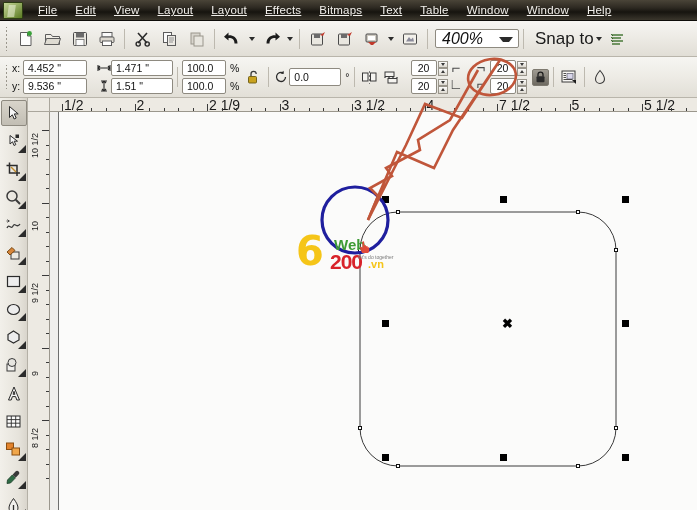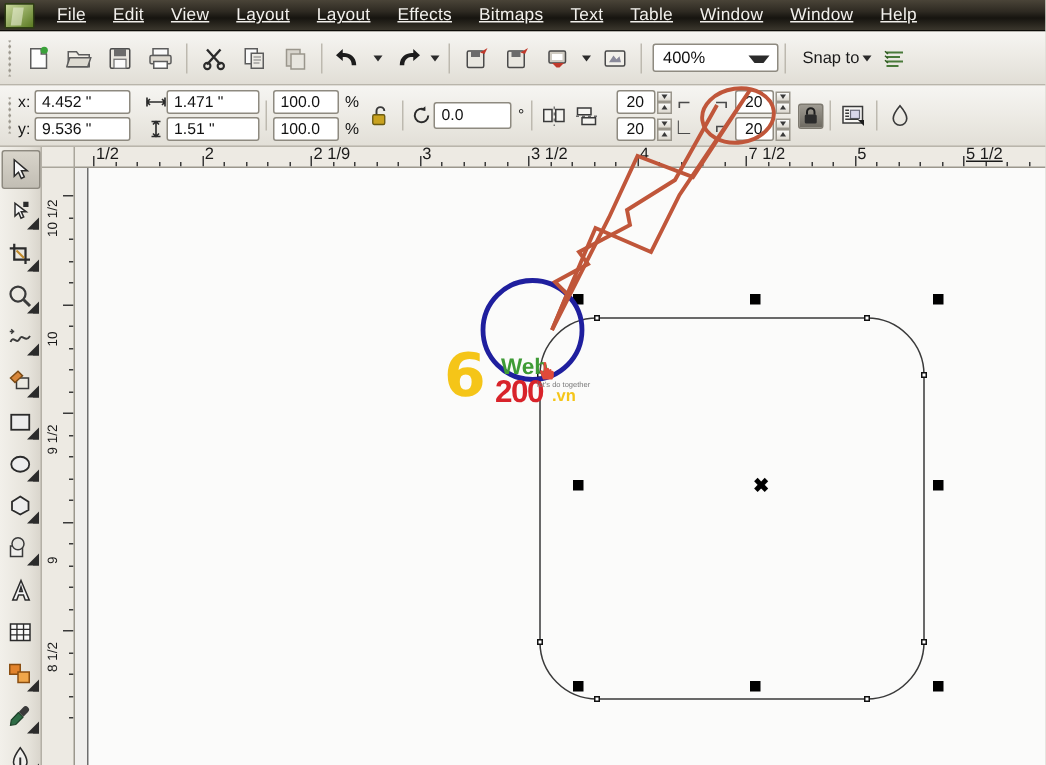--- a/index.html
+++ b/index.html
@@ -60,27 +60,27 @@
   .tarrow i {
     display: block; width: 0; height: 0;
     border-left: 3.5px solid transparent; border-right: 3.5px solid transparent;
     border-top: 4px solid #2b2b2b;
   }
   .zoombox {
     width: 84px; height: 19px; background: #fff; border: 1px solid #8e8a80;
     border-radius: 2px; display: flex; align-items: center; margin-left: 3px;
     position: relative;
   }
-  .zoombox span { font-size: 11px; color: #111; padding-left: 6px; }
+  .zoombox span { font-size: 16px; color: #111; padding-left: 6px; font-style: italic; }
   .zoombox .cv {
     position: absolute; right: 5px; top: 7px; width: 0; height: 0;
     border-left: 4px solid transparent; border-right: 4px solid transparent;
     border-top: 5px solid #2b2b2b;
   }
-  .snaplabel { font-size: 11px; color: #1a1a1a; margin-left: 7px; }
+  .snaplabel { font-size: 17px; color: #1a1a1a; margin-left: 7px; }
 
   
   .propbar {
     position: absolute; left: 0; top: 57px; width: 697px; height: 41px;
     background: linear-gradient(to bottom, #f6f5f2 0%, #edebe5 50%, #e2dfd7 100%);
     border-bottom: 1px solid #b9b5ab;
     display: flex; align-items: center;
   }
   .pcol { display: flex; flex-direction: column; justify-content: center; gap: 2px; }
   .prow { display: flex; align-items: center; height: 16px; }
@@ -118,21 +118,21 @@
   }
   .hruler {
     position: absolute; left: 50px; top: 98px; width: 647px; height: 14px;
     background: #edeae3; border-bottom: 1px solid #9b978d; overflow: hidden;
   }
   .vruler {
     position: absolute; left: 28px; top: 112px; width: 22px; height: 398px;
     background: #edeae3; border-right: 1px solid #9b978d; overflow: hidden;
   }
   .htick { position: absolute; bottom: 0; width: 1px; background: #3a3a3a; }
-  .hlabel { position: absolute; top: -1px; font-size: 11px; color: #1a1a1a; white-space: nowrap; }
+  .hlabel { position: absolute; top: -1px; font-size: 14px; color: #1a1a1a; white-space: nowrap; }
   .vtick { position: absolute; right: 0; height: 1px; background: #3a3a3a; }
   .vlabel {
     position: absolute; font-size: 9px; color: #1a1a1a; white-space: nowrap;
     transform: rotate(-90deg); transform-origin: left top;
   }
 
   
   .toolbox {
     position: absolute; left: 0; top: 98px; width: 28px; height: 412px;
     background: linear-gradient(to right, #f2f0ea 0%, #e6e3db 70%, #d9d5cc 100%);

